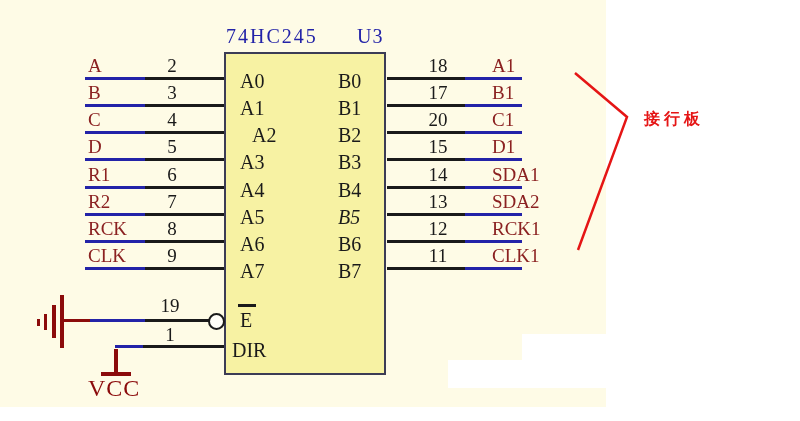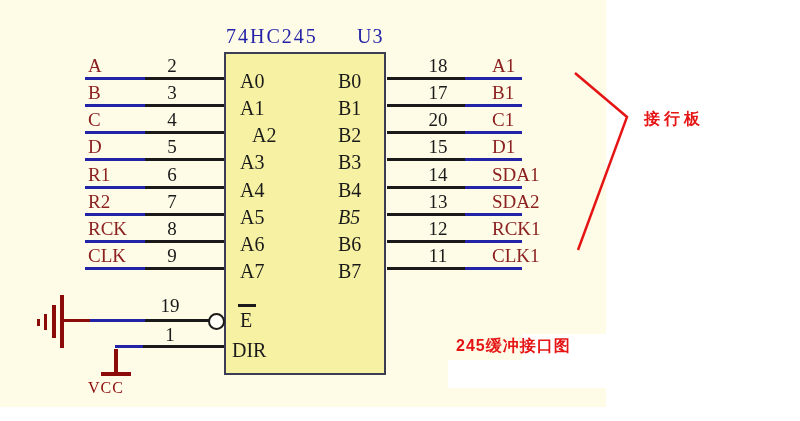--- a/index.html
+++ b/index.html
@@ -19,21 +19,21 @@
   .wire{height:3px;}
   .w-black{background:var(--wire-black,#1a1a1a);}
   .w-blue{background:var(--wire-blue,#2323a8);}
   .w-dred{background:var(--symbol-red,#8b0b0b);}
   .bar{background:var(--symbol-red,#8b0b0b);}
   .t{white-space:nowrap;line-height:20px;font-size:19px;}
   .net{color:var(--net-label,#8b2121);}
   .pin{color:var(--wire-black,#1a1a1a);width:44px;text-align:center;}
   .port{font-size:20px;line-height:22px;color:#1a1a1a;}
   .title{font-size:20px;line-height:20px;color:var(--title-blue,#2323a8);letter-spacing:2px;}
-  .sym{font-size:16px;line-height:20px;color:var(--symbol-red,#8b0b0b);letter-spacing:1px;}
+  .sym{font-size:24px;line-height:20px;color:var(--symbol-red,#8b0b0b);letter-spacing:1px;}
   .anno{
     font-family:"Liberation Sans","DejaVu Sans",sans-serif;
     font-weight:bold;color:var(--annotation-red,#e51515);
     font-size:16px;line-height:18px;white-space:nowrap;
   }
   .bubble{
     width:13px;height:13px;border-radius:50%;
     border:2px solid #1a1a1a;background:#fffef8;box-sizing:content-box;
   }
   .overline{background:#1a1a1a;height:3px;}
@@ -159,15 +159,14 @@
   <div class="abs" style="left:100px;top:348px;width:40px;height:30px;">
     <div class="abs bar" style="left:14px;top:1px;width:4px;height:24px;"></div>
     <div class="abs bar" style="left:1px;top:24px;width:30px;height:4px;"></div>
   </div>
   <div class="abs t sym" style="left:88px;top:378px;">VCC</div>
 
   <svg class="abs" style="left:563px;top:61px;" width="72" height="196" viewBox="0 0 72 196">
     <polyline points="12,12 64,56 15,189" fill="none" stroke="#e51515" stroke-width="2.5"></polyline>
   </svg>
   <div class="abs anno" style="left:644px;top:110px;letter-spacing:4px;">接行板</div>
-  <div class="abs anno" style="left:456px;top:337px;letter-spacing:1px;">245缓冲接口图</div>
 
 </div>
 
 </body></html>

